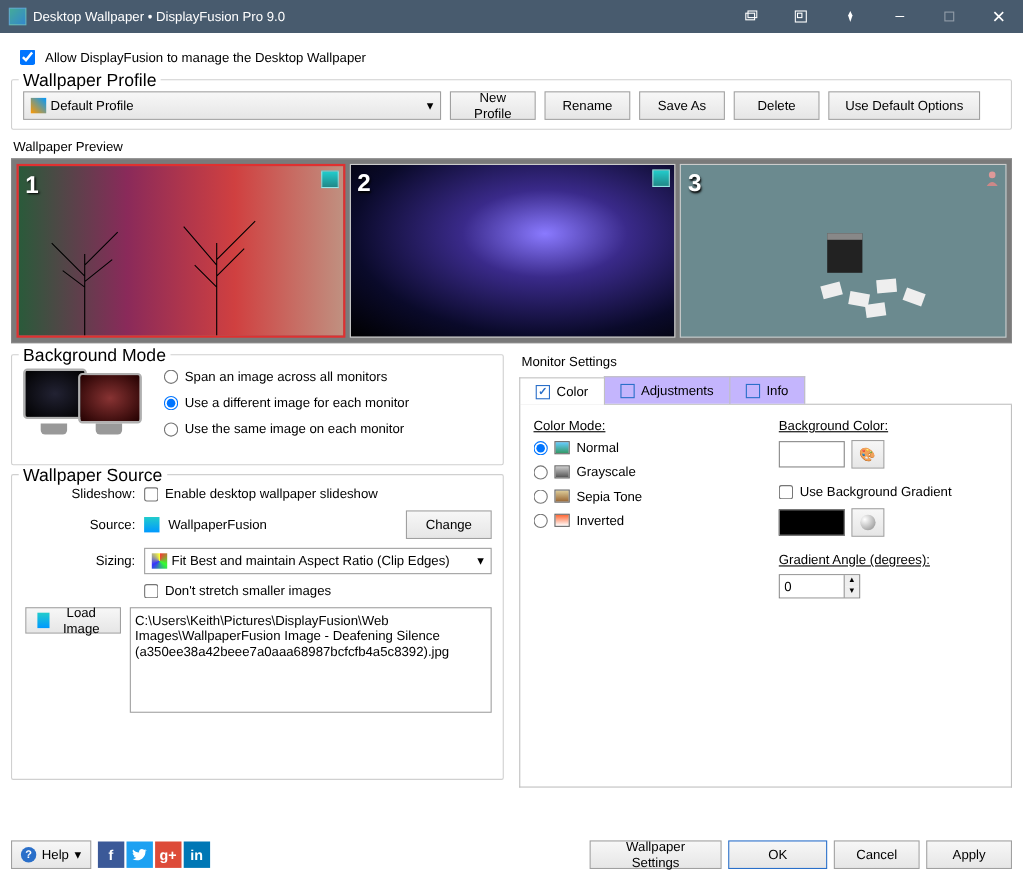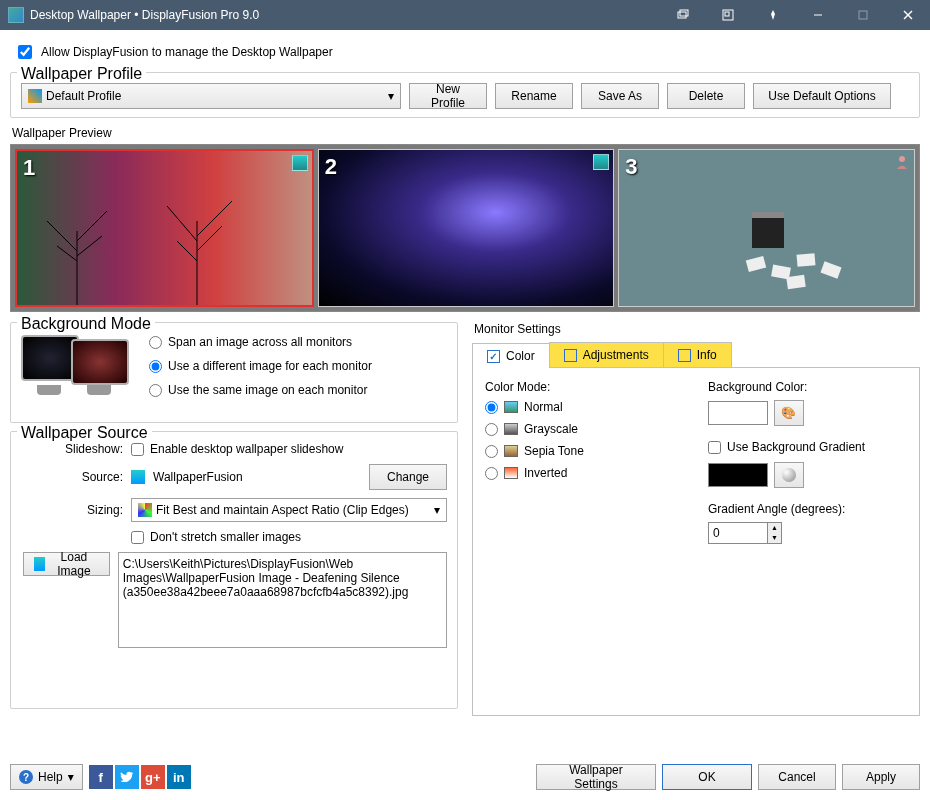--- a/index.html
+++ b/index.html
@@ -39,28 +39,28 @@
 .radio-row { display: flex; align-items: center; gap: 6px; }
 .radio-row input { margin: 0; }
 .form-grid { display: grid; grid-template-columns: 100px 1fr auto; gap: 8px 8px; align-items: center; }
 .form-grid label { text-align: right; }
 .select-thin { height: 24px; border: 1px solid #a0a0a0; background: #fff; display: flex; align-items: center; padding: 0 6px; position: relative; }
 .select-thin .arrow { position: absolute; right: 6px; }
 .small-icon { width: 14px; height: 14px; display: inline-block; margin-right: 4px; }
 .textarea { width: 100%; height: 96px; border: 1px solid #a0a0a0; padding: 4px; font-size: 12px; resize: none; white-space: pre-wrap; overflow: auto; }
 .load-image-btn { width: 106px; height: 24px; }
 .tabstrip { display: flex; border-bottom: 1px solid #c0c0c0; }
-.tab { border: 1px solid #c0c0c0; border-bottom: none; padding: 5px 14px; display: flex; align-items: center; gap: 6px; background: #fde047; margin-right: -1px; cursor: pointer; }
+.tab { border: 1px solid #c0c0c0; border-bottom: none; padding: 5px 14px; display: flex; align-items: center; gap: 6px; background: #c4b5fd; margin-right: -1px; cursor: pointer; }
 .tab.active { background: #fff; position: relative; top: 1px; }
 .tab-chk { width: 13px; height: 13px; border: 1px solid #2a6fc9; display: inline-flex; align-items: center; justify-content: center; }
 .tab-chk.checked::after { content: "✓"; font-size: 10px; color: #2a6fc9; font-weight: bold; }
 .tab-body { border: 1px solid #c0c0c0; border-top: none; padding: 12px; height: 348px; }
 .ms-cols { display: flex; gap: 24px; }
 .ms-col { flex: 1; }
-.ms-label { margin-bottom: 6px; }
+.ms-label { margin-bottom: 6px; text-decoration: underline; }
 .cm-row { display: flex; align-items: center; gap: 6px; margin-bottom: 8px; }
 .cm-row input { margin: 0; }
 .swatch { width: 60px; height: 24px; border: 1px solid #888; display: inline-block; }
 .round-btn { width: 30px; height: 26px; border: 1px solid #a0a0a0; background: linear-gradient(#f7f7f7,#e6e6e6); display: inline-flex; align-items: center; justify-content: center; cursor: pointer; }
 .footer { position: absolute; bottom: 10px; left: 10px; right: 10px; display: flex; align-items: center; gap: 6px; }
 .help-btn { height: 26px; border: 1px solid #a0a0a0; background: linear-gradient(#f7f7f7,#e6e6e6); padding: 0 8px; display: inline-flex; align-items: center; gap: 5px; cursor: pointer; }
 .socials { display: flex; gap: 2px; }
 .social { width: 24px; height: 24px; display: inline-flex; align-items: center; justify-content: center; color: #fff; font-weight: bold; font-size: 13px; cursor: pointer; }
 .social.fb { background: #3b5998; }
 .social.tw { background: #1da1f2; }

